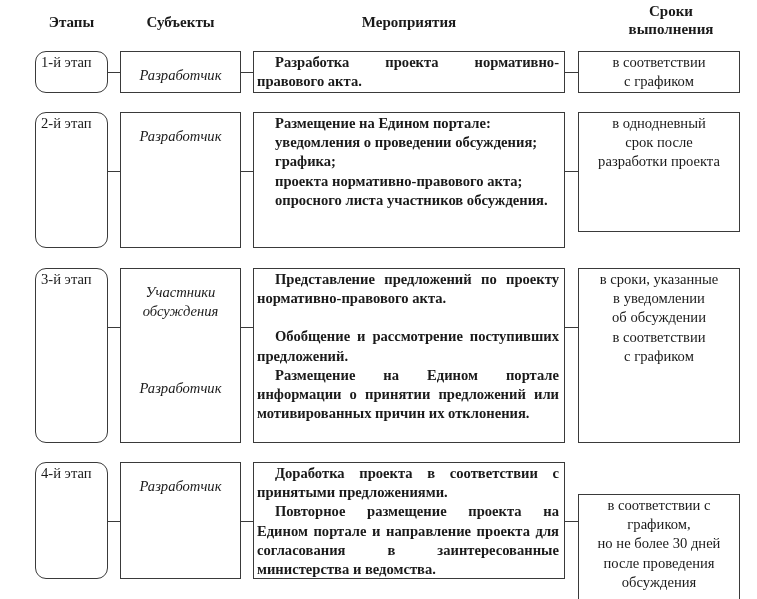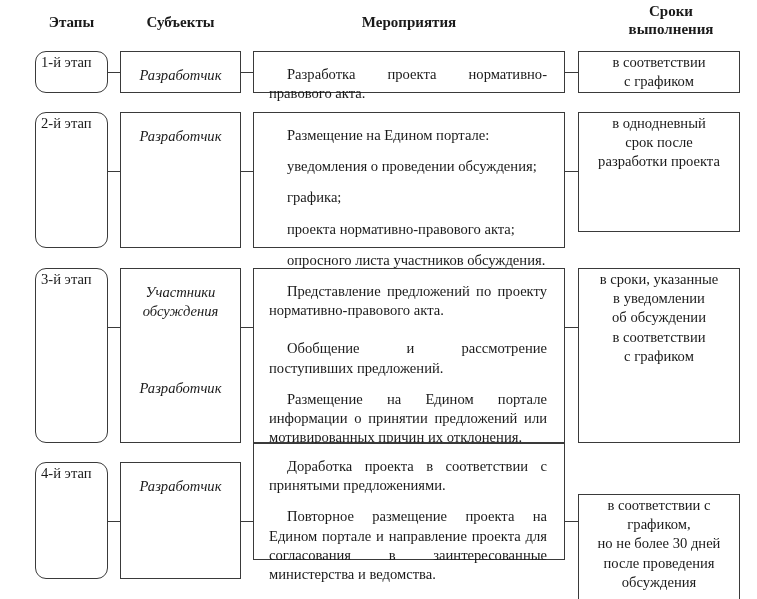--- a/index.html
+++ b/index.html
@@ -5,21 +5,21 @@
   html, body { margin:0; padding:0; background:#ffffff; }
   body { width:757px; height:599px; position:relative; overflow:hidden;
          font-family:"Liberation Serif", "DejaVu Serif", serif; color:#1a1a1a; }
   .hdr { position:absolute; font-weight:bold; font-size:15px; text-align:center; line-height:18px; }
   .box { position:absolute; border:1.3px solid #3a3a3a; box-sizing:border-box; background:#fff;
          font-size:14.6px; line-height:19.2px; }
   .c1 { left:35px; width:73px; padding:1px 0 0 5px;border-radius:11px; }
   .c2 { left:120px; width:121px; text-align:center; padding-top:14px;font-style:italic; }
   .c3 { left:253px; width:312px; padding:1px 5px 0 3px; }
   .c4 { left:578px; width:162px; text-align:center; padding-top:1px; }
-  .c3 p { margin:12px; text-align:justify; text-align-last:auto; }
+  .c3 p { margin:0; text-align:justify; text-align-last:auto;font-weight:bold; }
   .c3 p.ind { text-indent:18px; }
   .conn { position:absolute; height:0; border-top:1.3px solid #3a3a3a; }
   .c2 .gap { height:58px; }
 </style>
 </head>
 <body>
 
 <div class="hdr" style="left:35px;width:73px;top:13px;">Этапы</div>
 <div class="hdr" style="left:120px;width:121px;top:13px;">Субъекты</div>
 <div class="hdr" style="left:253px;width:312px;top:13px;">Мероприятия</div>
@@ -92,21 +92,21 @@
 </div>
 
 <div class="box c1" style="top:462px;height:117px;">
   <span>4-й этап</span>
 </div>
 <div class="conn" style="left:108px;width:12px;top:521px;"></div>
 <div class="box c2" style="top:462px;height:117px;">
   <div>Разработчик</div>
 </div>
 <div class="conn" style="left:241px;width:12px;top:521px;"></div>
-<div class="box c3" style="top:443px;height:117px;">
+<div class="box c3" style="top:462px;height:117px;">
   <p class="ind">Доработка проекта в соответствии с принятыми предложениями.</p>
   <p class="ind">Повторное размещение проекта на Едином портале и направление проекта для согласования в заинтересованные министерства и ведомства.</p>
 </div>
 <div class="conn" style="left:565px;width:13px;top:521px;"></div>
 <div class="box c4" style="top:462px;height:117px;margin-top:32px;">
   <div>в соответствии с</div>
   <div>графиком,</div>
   <div>но не более 30 дней</div>
   <div>после проведения</div>
   <div>обсуждения</div>

